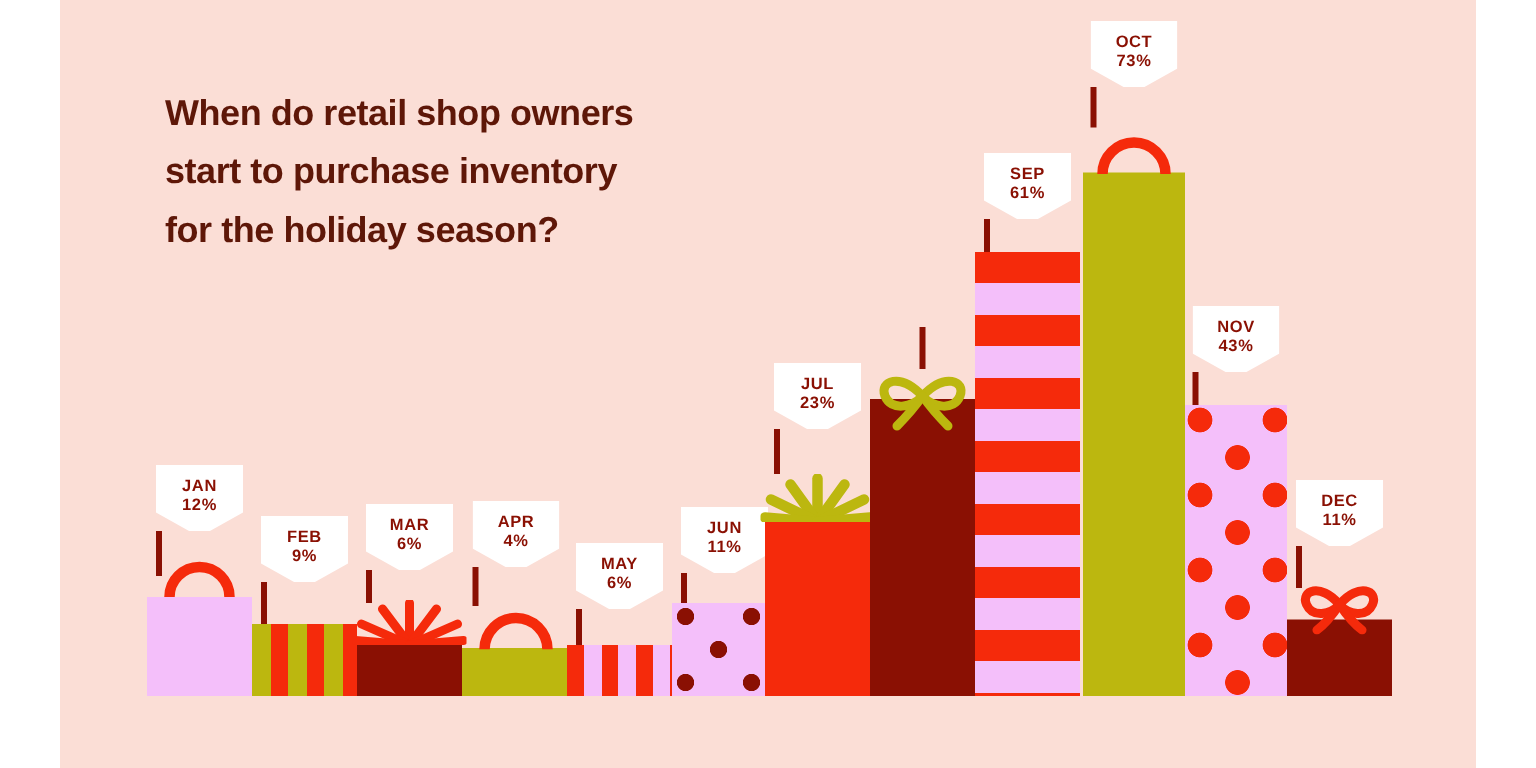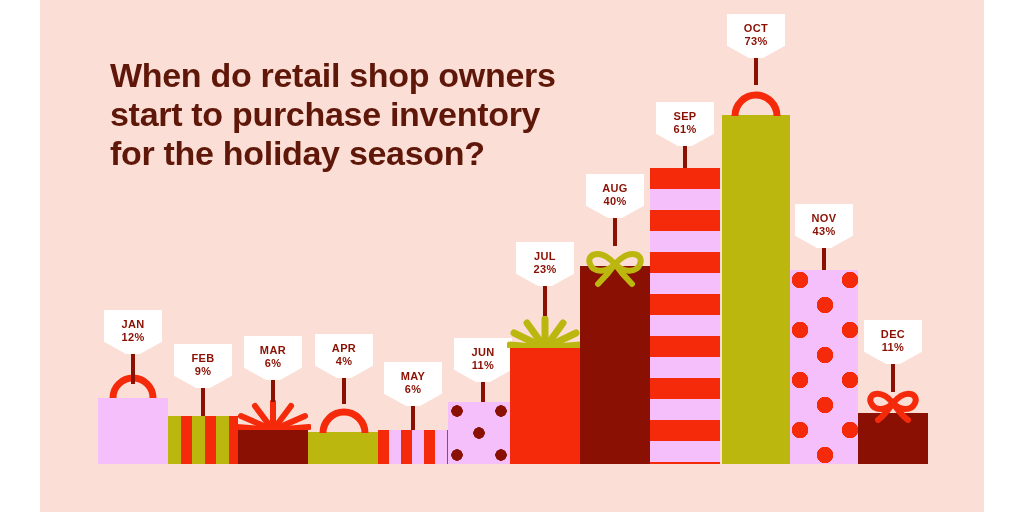--- a/index.html
+++ b/index.html
@@ -11,21 +11,21 @@
   #stage{
     position:relative;width:1024px;height:512px;
     background:#FBDED6;
     overflow:hidden;
   }
 
   
   #title{
     position:absolute;left:110px;top:56px;width:540px;
     color:#5E1708;
-    font-size:34px;line-height:39px;font-weight:700;
+    font-size:24px;line-height:39px;font-weight:700;
     letter-spacing:-0.3px;
     white-space:pre-line;
   }
 
   
   #plot{
     position:absolute;left:0;top:0;width:1024px;height:512px;
   }
 
   .bar-group{
@@ -71,21 +71,21 @@
       radial-gradient(circle at 35px 35px, #F52A0B 8px, transparent 8.5px);
     background-size:50px 50px, 50px 50px;
   }
 
   
   .deco{position:absolute;left:50%;transform:translateX(-50%);}
 
   
   .tag-wrap{
     position:absolute;left:50%;transform:translateX(-50%);
-    display:flex;flex-direction:column;align-items:center;
+    display:flex;flex-direction:column;align-items:flex-start;
     pointer-events:none;
   }
   .tag{
     background:#ffffff;
     color:#8A1003;
     font-weight:700;
     font-size:11px;
     line-height:13px;
     letter-spacing:0.4px;
     text-align:center;
@@ -228,24 +228,20 @@
       <div class="bar fill-maroon" style="height:198px;"></div>
       <svg class="deco" width="70" height="44" viewBox="0 0 70 44" style="bottom:176px;">
         <g fill="none" stroke="#BCB70F" stroke-width="6" stroke-linecap="round">
           <path d="M35 20 C20 4, 6 10, 10 20 C14 30, 28 28, 35 20 Z"></path>
           <path d="M35 20 C50 4, 64 10, 60 20 C56 30, 42 28, 35 20 Z"></path>
           <path d="M35 20 C28 30, 22 36, 18 40"></path>
           <path d="M35 20 C42 30, 48 36, 52 40"></path>
         </g>
       </svg>
       <div class="tag-wrap" style="bottom:218px;">
-        <div class="tag">
-          <span class="m">AUG</span>
-          <span class="v">40%</span>
-        </div>
         <div class="stick" style="height:28px;"></div>
       </div>
     </div>
 
     <div class="bar-group" style="left:650px;width:70px;height:356px;">
       <div class="bar fill-hstripe-red-pink" style="height:296px;"></div>
       <div class="tag-wrap" style="bottom:296px;">
         <div class="tag">
           <span class="m">SEP</span>
           <span class="v">61%</span>

